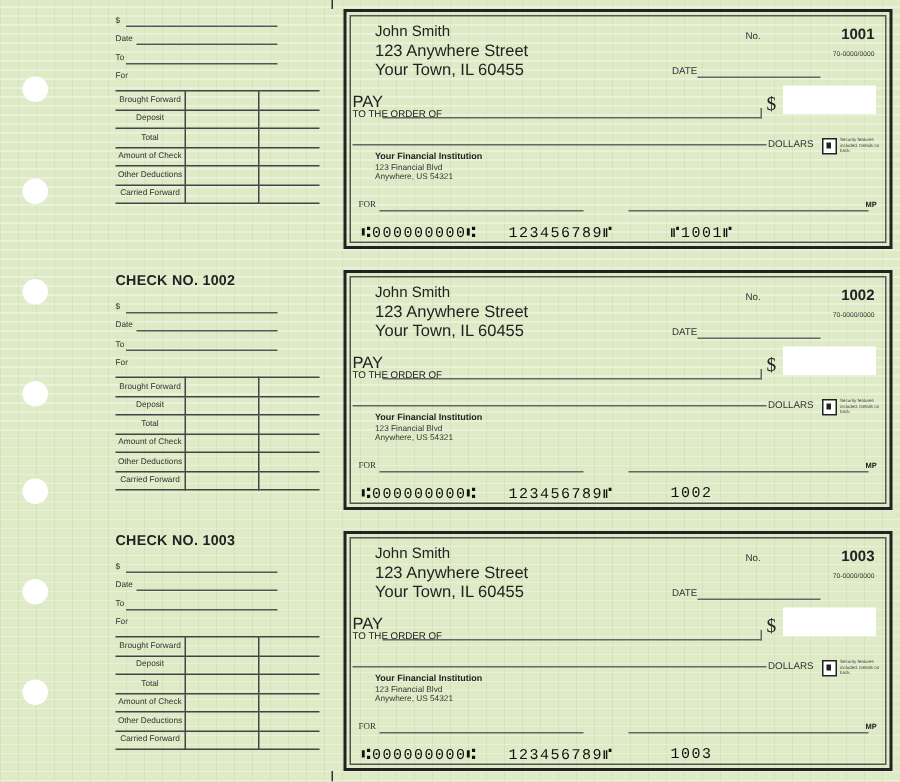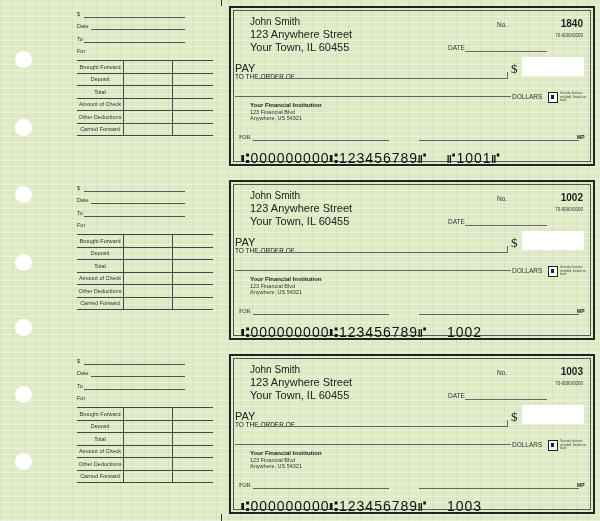--- a/index.html
+++ b/index.html
@@ -27,21 +27,21 @@
   .no-val{font-weight:bold;font-size:10px;}
   .routing-frac{font-size:4.5px;color:#333;}
   .small-lbl{font-size:6.5px;color:#333;}
   .rule{position:absolute;border-bottom:1px solid #666;}
   .pay{font-size:11px;}
   .order{font-size:6.5px;}
   .dollar{font-family:"Liberation Serif", serif;font-size:13px;}
   .amtbox{position:absolute;background:#fff;}
   .bank-name{font-weight:bold;font-size:6px;}
   .bank-addr{font-size:5.5px;color:#333;line-height:6.5px;}
-  .micr{font-family:Liberation Sans, sans-serif;font-size:14px;letter-spacing:1px;color:#111;}
+  .micr{font-family:Liberation Mono, monospace;font-size:10px;letter-spacing:1px;color:#111;}
   .lock{position:absolute;width:8px;height:9px;border:1px solid #222;background:#fff;}
   .lock:after{content:"";position:absolute;left:2px;top:2px;width:3px;height:4px;background:#222;}
   .sec{font-size:3px;line-height:3.5px;color:#444;}
   .mp{font-size:5px;font-weight:bold;}
   .tick{position:absolute;width:1px;background:#333;}
 </style>
 </head>
 <body>
 
 <div class="hole" style="top:51px"></div>
@@ -101,20 +101,21 @@
     <tr>
           <td class="l">Carried Forward</td>
           <td class="m"></td>
           <td></td>
         </tr>
   </tbody>
     </table>
 </div>
 
 <div class="stub" style="top:182px">
+  <div class="title">CHECK NO. 1002</div>
   <div class="line">
       <div class="rule" style="left:7px"></div>
       <span class="lbl">$</span>
     </div>
   <div class="line">
       <div class="rule" style="left:14px"></div>
       <span class="lbl">Date</span>
     </div>
   <div class="line">
       <div class="rule" style="left:7px"></div>
@@ -153,20 +154,21 @@
     <tr>
           <td class="l">Carried Forward</td>
           <td class="m"></td>
           <td></td>
         </tr>
   </tbody>
     </table>
 </div>
 
 <div class="stub" style="top:355px">
+  <div class="title">CHECK NO. 1003</div>
   <div class="line">
       <div class="rule" style="left:7px"></div>
       <span class="lbl">$</span>
     </div>
   <div class="line">
       <div class="rule" style="left:14px"></div>
       <span class="lbl">Date</span>
     </div>
   <div class="line">
       <div class="rule" style="left:7px"></div>
@@ -209,21 +211,21 @@
         </tr>
   </tbody>
     </table>
 </div>
 
 <div class="check" style="top:6px">
   <div class="abs name" style="left:19px;top:8px">John Smith</div>
   <div class="abs addr" style="left:19px;top:20px">123 Anywhere Street</div>
   <div class="abs addr" style="left:19px;top:33px">Your Town, IL 60455</div>
   <div class="abs no-lbl" style="left:266px;top:13px">No.</div>
-  <div class="abs no-val" style="right:10px;top:10px">1840</div>
+  <div class="abs no-val" style="right:10px;top:10px">1001</div>
   <div class="abs routing-frac" style="right:10px;top:25px">70-0000/0000</div>
   <div class="abs small-lbl" style="left:217px;top:36px">DATE</div>
   <div class="rule" style="left:234px;width:82px;top:43px"></div>
   <div class="abs pay" style="left:4px;top:54px">PAY</div>
   <div class="abs order" style="left:4px;top:65px">TO THE ORDER OF</div>
   <div class="rule" style="left:24px;width:252px;top:64px;border-right:1px solid #666;height:6px"></div>
   <div class="abs dollar" style="left:280px;top:53px">$</div>
   <div class="amtbox" style="left:291px;top:49px;width:62px;height:19px"></div>
   <div class="rule" style="left:4px;width:276px;top:88px"></div>
   <div class="abs small-lbl" style="left:281px;top:85px">DOLLARS</div>

